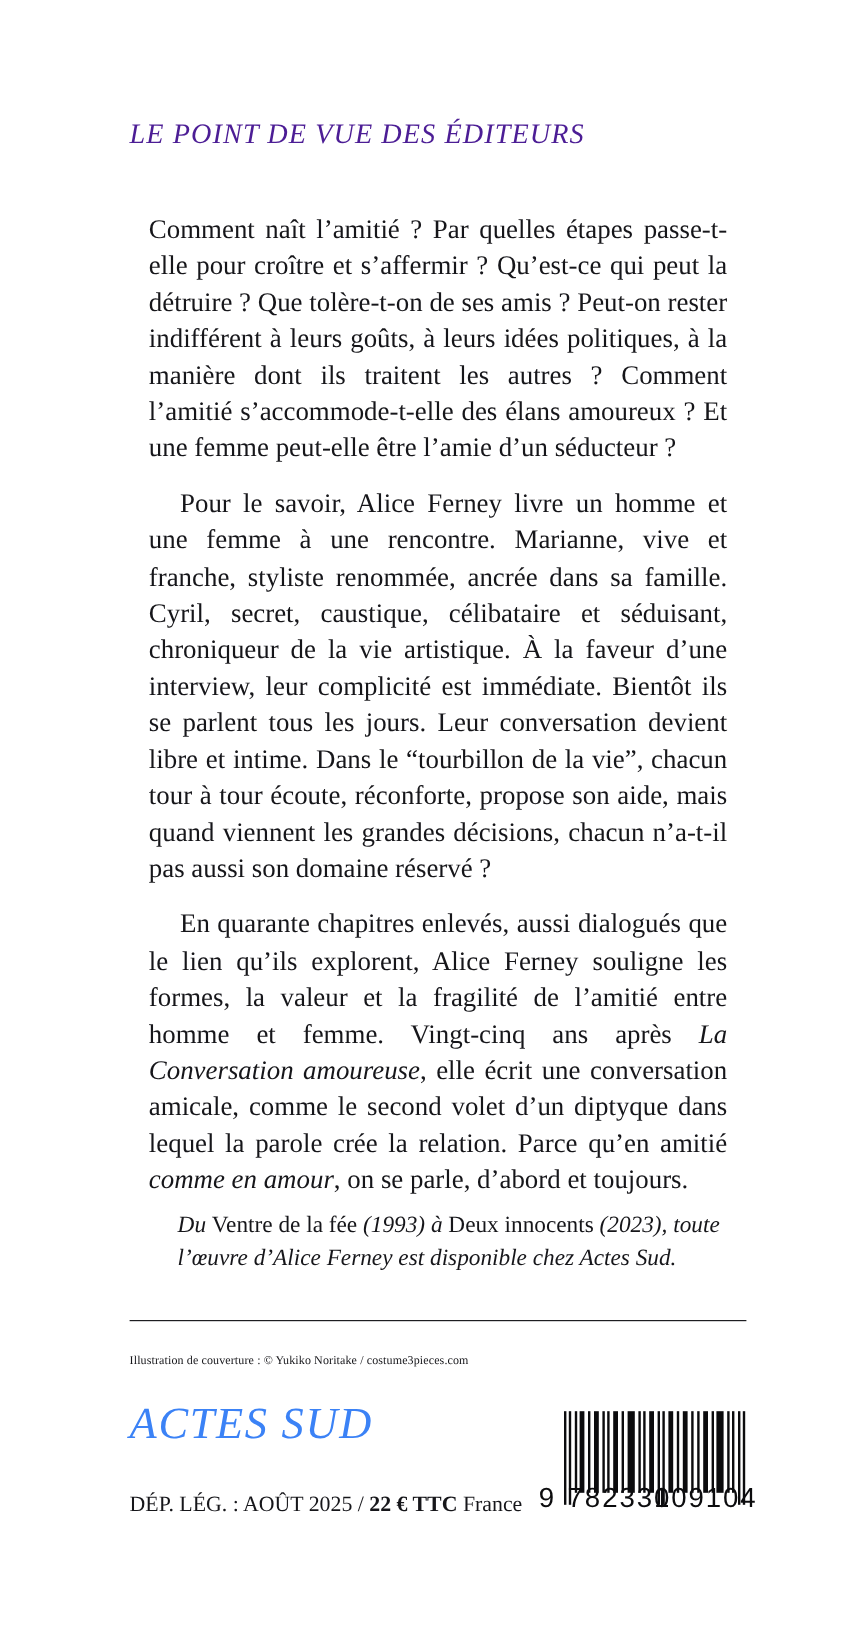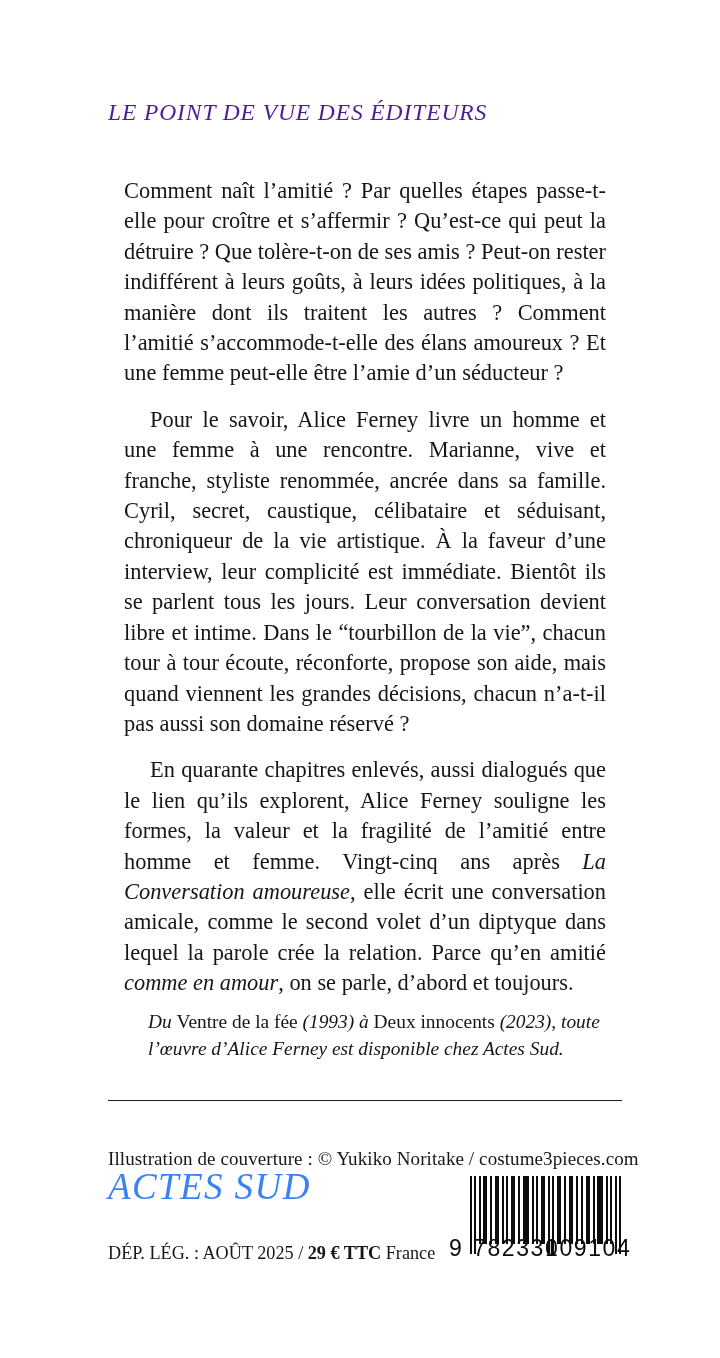--- a/index.html
+++ b/index.html
@@ -97,25 +97,24 @@
     height: 1px;
     background: #1d1d21;
   }
 
   
   .credit {
     position: absolute;
     left: 0;
     top: 1126px;
     width: 514px;
-    font-size: 19px;
+    font-size: 10px;
     line-height: 18px;
     letter-spacing: 0.1px;
     white-space: nowrap;
-    margin-top: 24px;
   }
 
   
   .footer {
     position: absolute;
     left: 0;
     top: 1168px;
     width: 514px;
     height: 120px;
   }
@@ -223,21 +222,21 @@
     <div class="rule"></div>
 
     <div class="credit">Illustration de couverture : © Yukiko Noritake / costume3pieces.com</div>
 
     <div class="footer">
 
       <div class="imprint-block">
         <div class="imprint-name">ACTES SUD</div>
       </div>
 
-      <div class="legal-line"><span>DÉP. LÉG. : AOÛT 2025 / </span><b>29 € TTC</b><span class="country"> France</span></div>
+      <div class="legal-line"><span>DÉP. LÉG. : AOÛT 2025 / </span><b>22 € TTC</b><span class="country"> France</span></div>
 
       <div class="barcode-block">
         <svg class="barcode-bars" viewBox="0 0 175 92" preserveAspectRatio="none">
           <rect x="0" y="0" width="175" height="92" fill="#ffffff"></rect>
           <g fill="#0c0c0e">
 
             <rect x="21" y="4" width="2" height="78"></rect>
             <rect x="25" y="4" width="2" height="78"></rect>
 
             <rect x="30" y="4" width="2" height="68"></rect>

